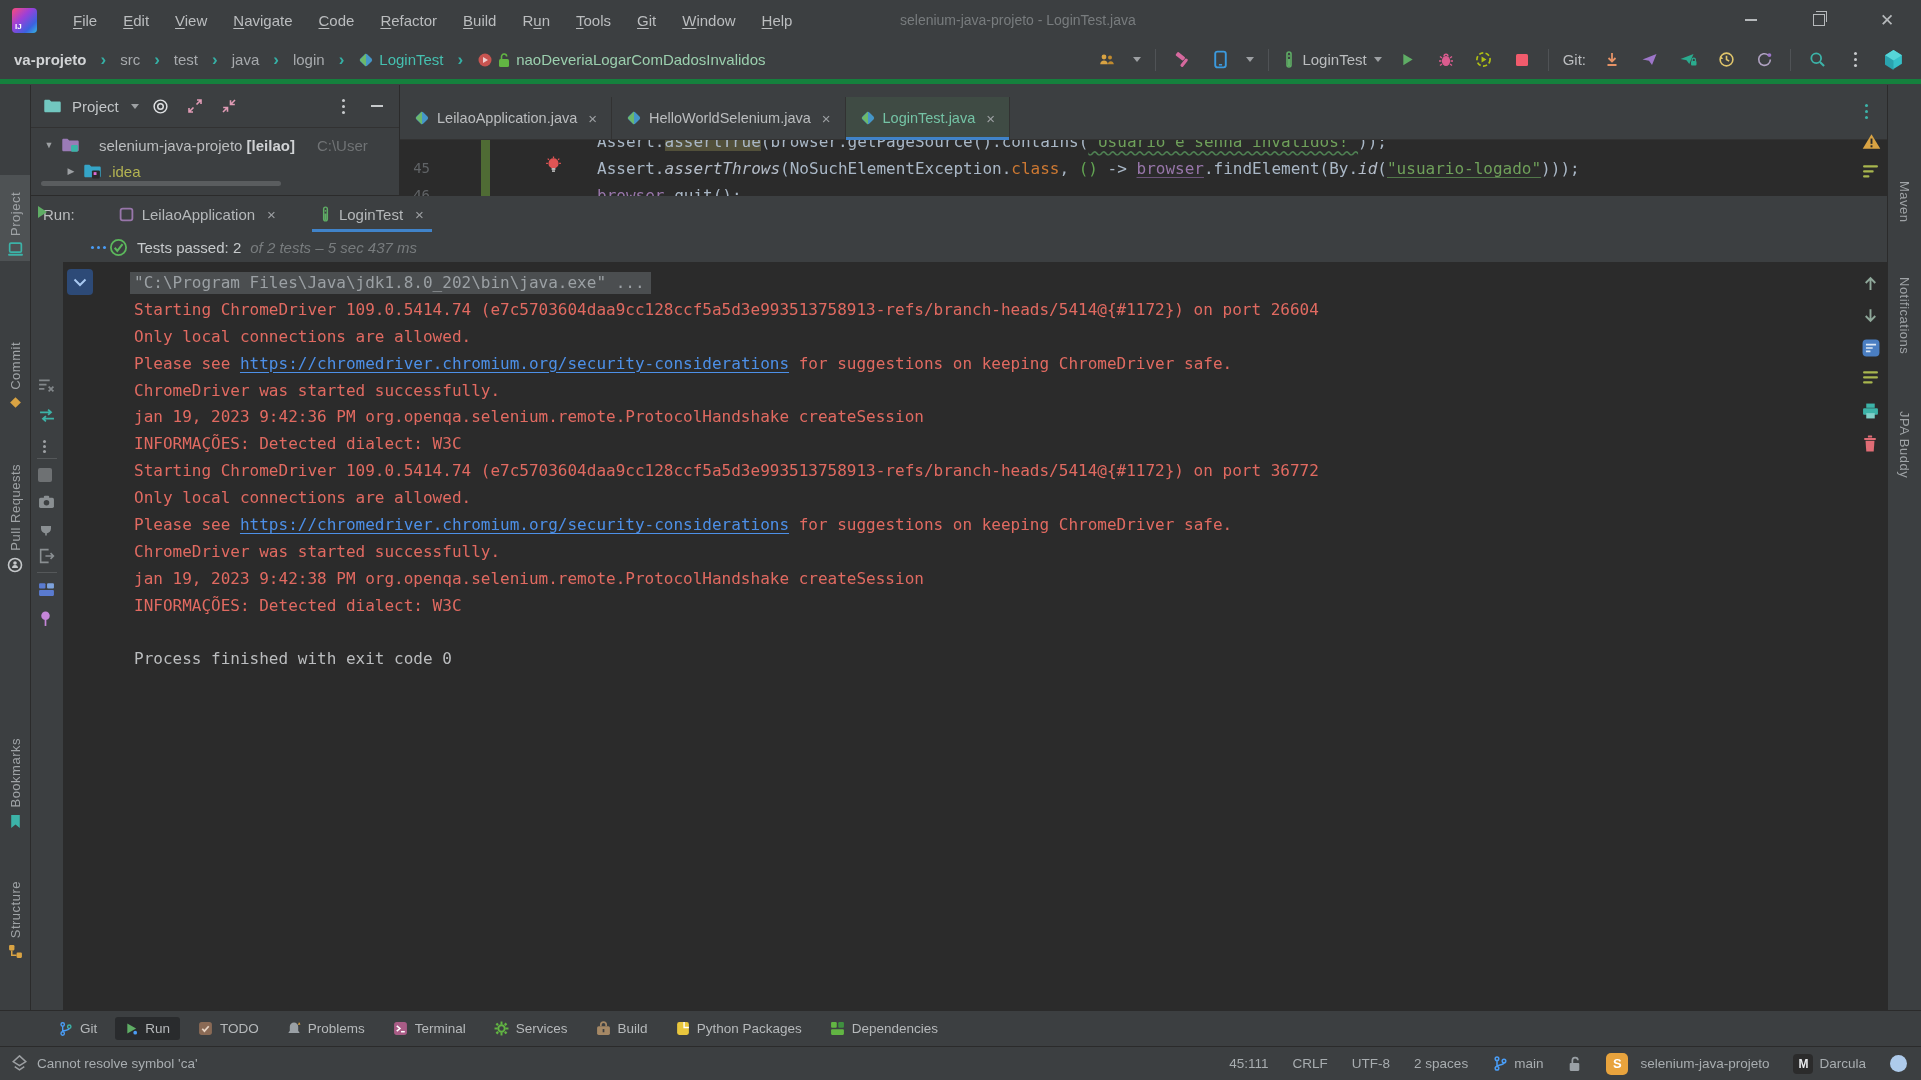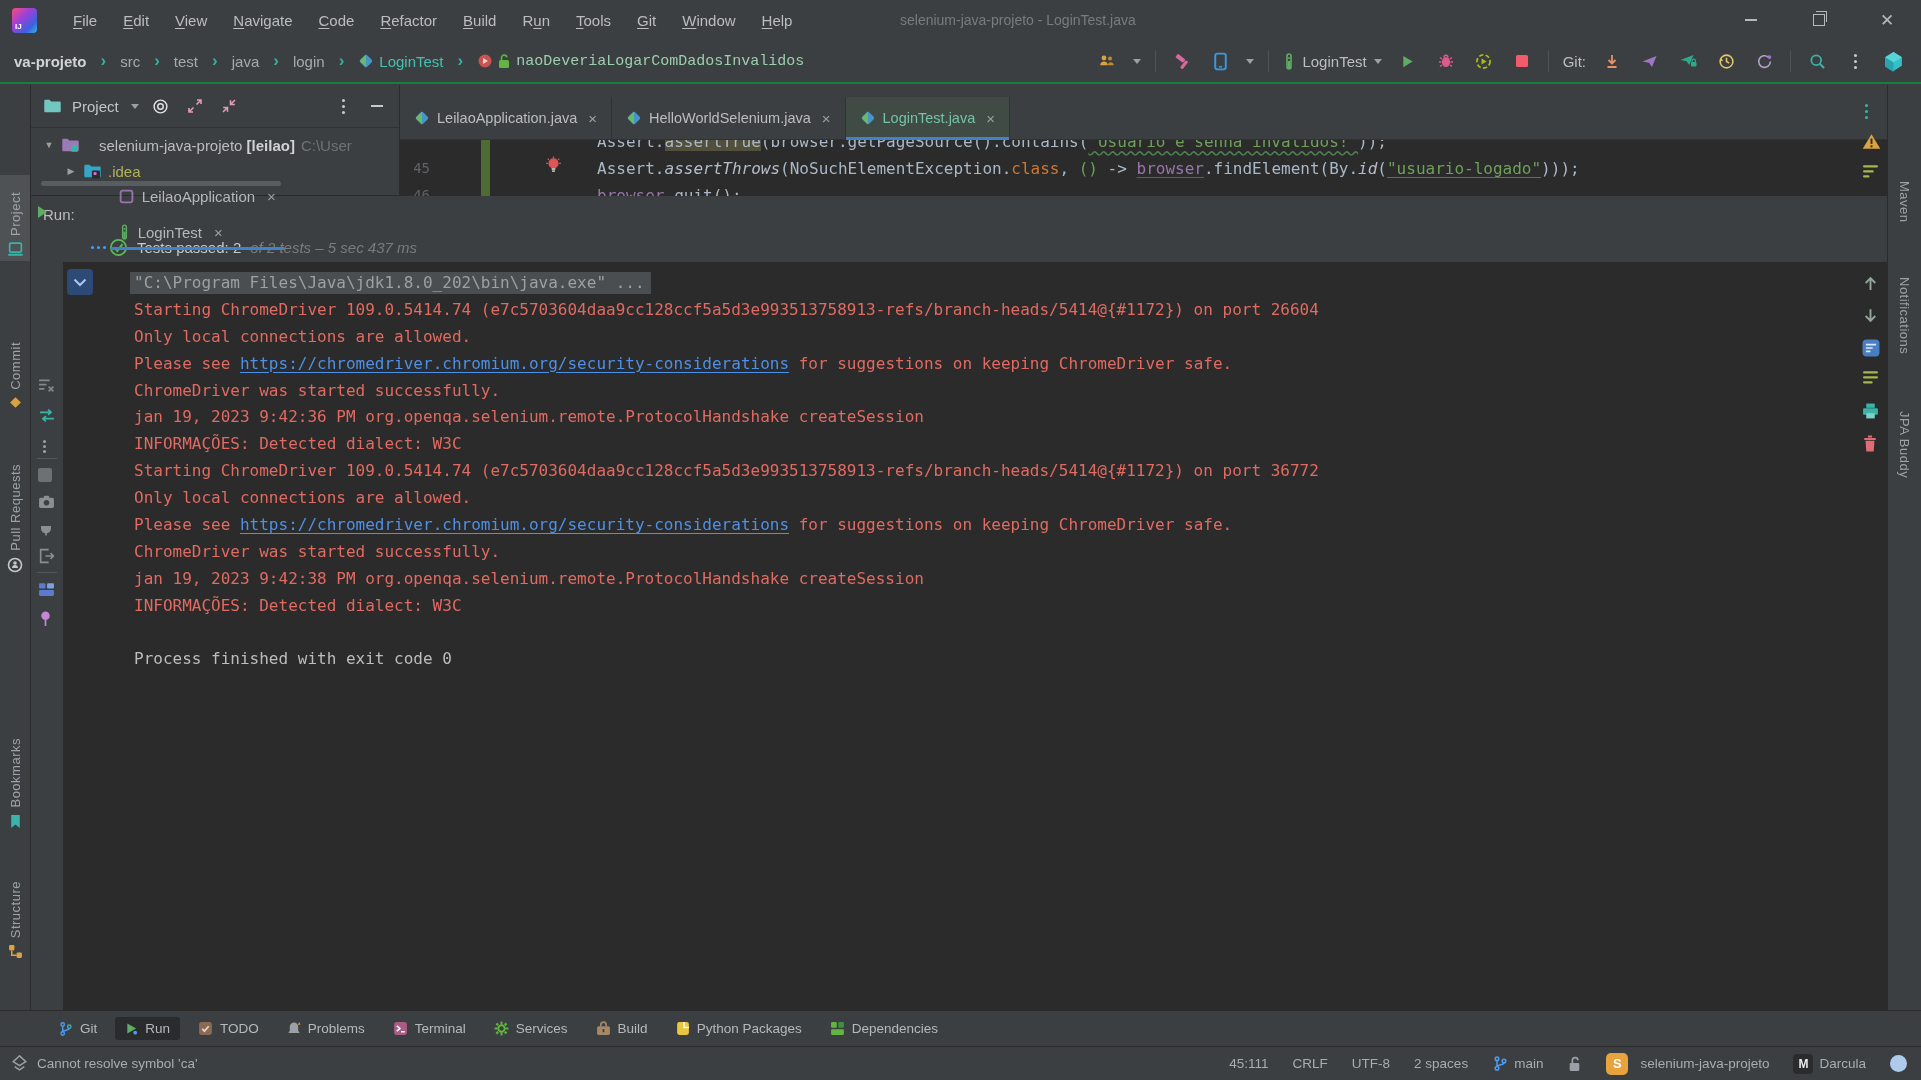--- a/index.html
+++ b/index.html
@@ -17,27 +17,27 @@
   .menu-item{padding:4px 8px;color:#bbbdbf;cursor:default;}
   .menu-item u{text-decoration:underline;text-underline-offset:2px;}
   .win-title{position:absolute;left:900px;color:#787c7e;font-size:14px;}
   .win-controls{position:absolute;right:0;top:0;height:40px;display:flex;align-items:center;}
   .win-btn{width:68px;height:40px;display:flex;align-items:center;justify-content:center;color:#b6b9bb;}
   .minimize-bar{width:12px;height:2px;background:#b6b9bb;}
   .restore-box{width:10px;height:10px;border:1.5px solid #b6b9bb;position:relative;}
   .restore-box::before{content:"";position:absolute;left:2px;top:-4px;width:10px;height:10px;border:1.5px solid #b6b9bb;border-left:none;border-bottom:none;}
   .close-x{font-size:17px;line-height:1;}
   
-  .navbar{position:absolute;top:40px;left:0;right:0;height:44px;background:#3c3f41;border-bottom:2px solid #15803d;
+  .navbar{position:absolute;top:40px;left:0;right:0;height:44px;background:#3c3f41;border-bottom:5px solid #15803d;
      display:flex;align-items:center;padding:0 10px;box-sizing:border-box;}
   .crumbs{display:flex;align-items:center;gap:4px;white-space:nowrap;}
   .crumb{color:#a7aaad;padding:2px 4px;}
   .crumb.first{color:#d2d4d6;font-weight:bold;}
   .crumb.cls{color:#45c0b0;display:flex;align-items:center;gap:5px;}
-  .crumb.test-method{color:#9bcfae;display:flex;align-items:center;gap:5px;font-family:Liberation Mono, monospace;}
+  .crumb.test-method{color:#9bcfae;display:flex;align-items:center;gap:5px;}
   .crumb-sep{color:#35b0a5;font-size:17px;font-weight:bold;padding:0 6px;}
   .nav-right{margin-left:auto;display:flex;align-items:center;gap:14px;padding-right:6px;}
   .vdiv{width:1px;height:22px;background:#505356;}
   .caret{width:0;height:0;border-left:4.5px solid transparent;border-right:4.5px solid transparent;border-top:5px solid #9da0a3;display:inline-block;}
   .run-config{display:flex;align-items:center;gap:7px;color:#bbbdbf;}
   .icon-btn{display:flex;align-items:center;justify-content:center;width:24px;height:24px;}
   .git-label{color:#bbbdbf;}
   .kebab{display:inline-block;width:3px;height:3px;border-radius:50%;background:#c7cacc;box-shadow:0 -6px 0 #c7cacc,0 6px 0 #c7cacc;}
   .kebab.teal{background:#3cb3a8;box-shadow:0 -6px 0 #3cb3a8,0 6px 0 #3cb3a8;}
   
@@ -50,21 +50,21 @@
   
   .project{position:absolute;left:31px;top:0;width:369px;height:111px;background:#3c3f41;border-right:1px solid #2b2b2b;border-bottom:1px solid #2b2b2b;box-sizing:border-box;}
   .proj-header{display:flex;align-items:center;height:42px;padding:0 10px 0 12px;gap:10px;border-bottom:1px solid #323232;}
   .proj-title{color:#c2c5c7;margin-right:2px;}
   .proj-spacer{flex:1;}
   .tree{padding-top:4px;font-size:15px;}
   .tree-row{display:flex;align-items:center;height:26px;white-space:nowrap;overflow:hidden;}
   .tw{color:#9da0a3;font-size:11px;width:16px;text-align:center;flex:0 0 auto;}
   .tree-label{margin-left:19px;color:#bbbdbf;}
   .tree-label b{color:#d0d2d4;}
-  .tree-path{color:#707375;margin-left:6px;}
+  .tree-path{color:#707375;margin-left:22px;}
   .idea-label{margin-left:6px;color:#b3b352;}
   .hscroll{position:absolute;left:10px;top:96px;width:240px;height:5px;border-radius:3px;background:#5a5d5f;}
   
   .editor{position:absolute;left:400px;top:0;right:33px;height:111px;background:#2b2b2b;margin-top:12px;}
   .tabbar{position:absolute;top:0;left:0;right:0;height:42px;background:#3c3f41;border-bottom:1px solid #323232;display:flex;}
   .etab{display:flex;align-items:center;gap:7px;padding:0 14px;border-right:1px solid #323232;color:#bbbdbf;font-size:14.5px;position:relative;}
   .etab .x{color:#9da0a3;font-size:15px;margin-left:4px;}
   .etab.active{background:#3f4b44;color:#74c3a5;}
   .etab.active::after{content:"";position:absolute;left:0;right:0;bottom:-1px;height:3px;background:#4083c9;}
   .code{position:absolute;top:43px;left:0;right:0;bottom:0;overflow:hidden;background:#2b2b2b;
@@ -462,21 +462,21 @@
         </div>
       <div class="code-line" style="top: -12px;"><span class="ctext"><span class="cp-p">        Assert.</span><span class="cp-hl">assertTrue</span><span class="cp-p">(browser.getPageSource().contains(</span><span class="cp-sw">"Usuário e senha inválidos!"</span><span class="cp-p">));</span></span></div>
           <div class="code-line" style="top: 15px;"><span class="lnum">45</span><span class="ctext"><span class="cp-p">        Assert.</span><span class="cp-st">assertThrows</span><span class="cp-p">(NoSuchElementException.</span><span class="cp-kw">class</span><span class="cp-p">, </span><span class="cp-lam">()</span><span class="cp-p"> -&gt; </span><span class="cp-f">browser</span><span class="cp-p">.findElement(By.</span><span class="cp-st">id</span><span class="cp-p">(</span><span class="cp-su">"usuario-logado"</span><span class="cp-p">)));</span></span></div>
           <div class="code-line" style="top: 42px;"><span class="lnum">46</span><span class="ctext"><span class="cp-p">        </span><span class="cp-f">browser</span><span class="cp-p">.quit();</span></span></div>
         </div>
     </div>
 
     <div class="runpanel">
       <div class="run-header">
         <span class="run-label">Run:</span>
-        <span id="run-tabs" style="display:flex;flex-direction:column;">
+        <span id="run-tabs" style="display:flex;">
             <div class="rtab">
               <span>
                 <svg width="15" height="15" viewBox="0 0 14 14">
                   <rect x="1.5" y="1.5" width="11" height="11" rx="2" fill="none" stroke="#9876aa" stroke-width="1.7"></rect>
                 </svg>
               </span>
               <span>LeilaoApplication</span>
               <span class="x">×</span>
             </div>
             <div class="rtab active">

